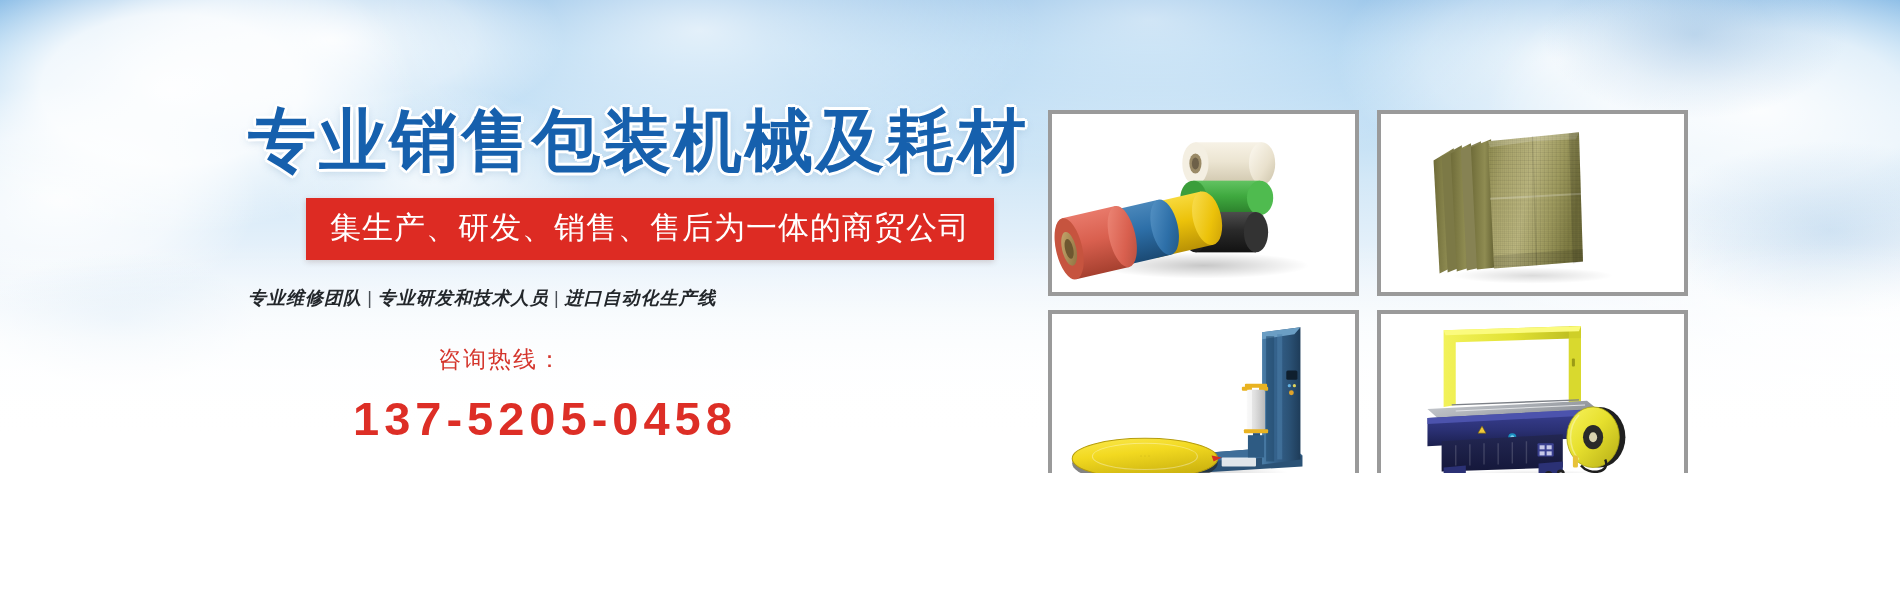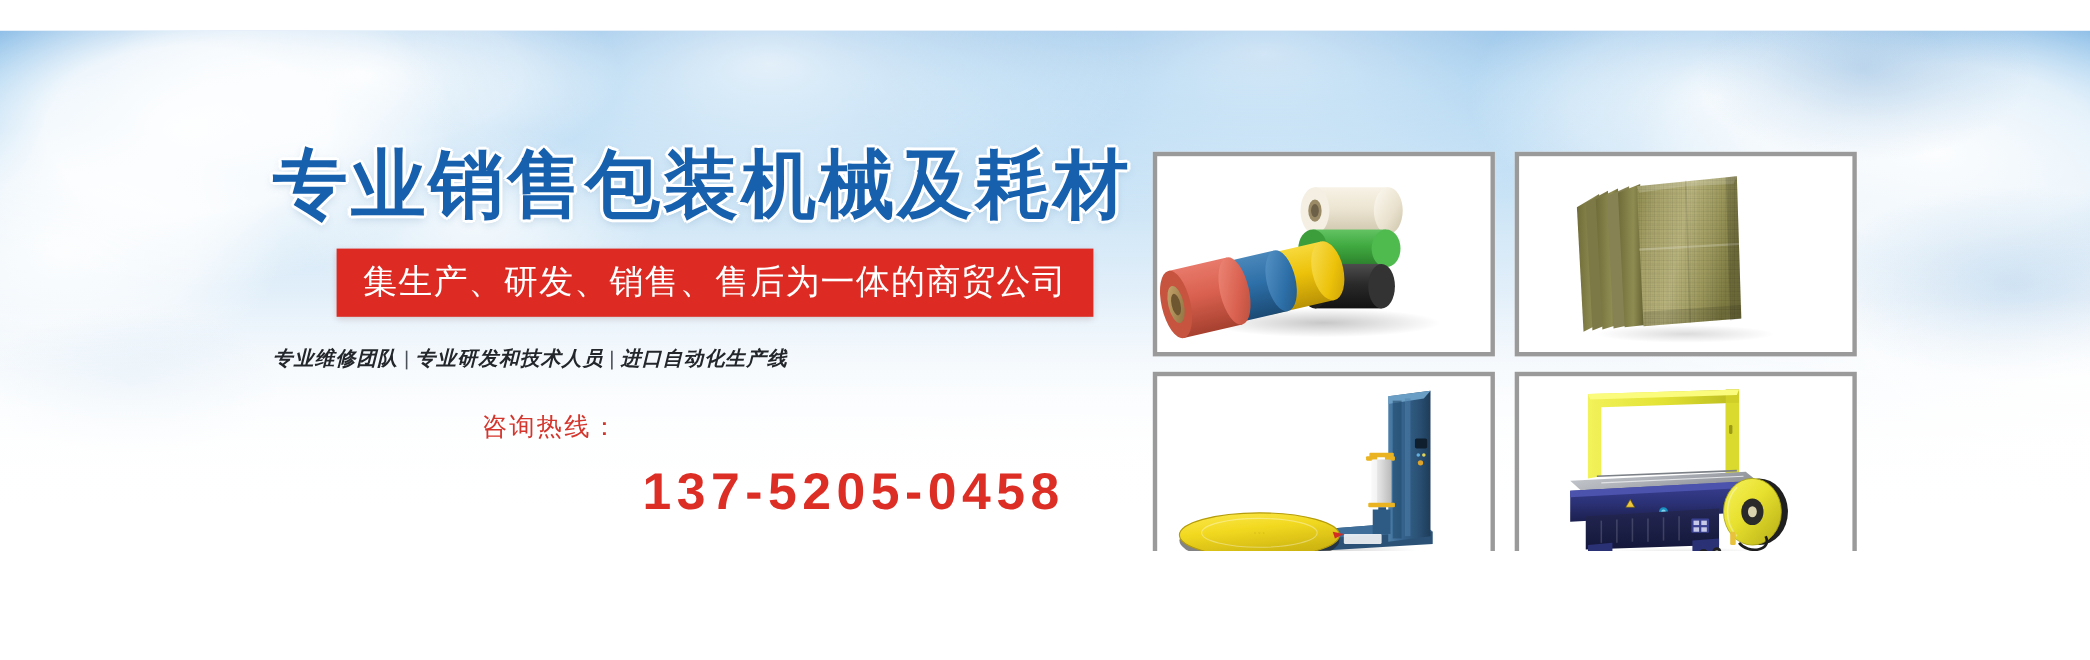--- a/index.html
+++ b/index.html
@@ -20,21 +20,20 @@
     background:linear-gradient(to bottom,
         #7fb6e4 0%,
         #9ccbee 10%,
         #bcdcf4 24%,
         #d3e8f7 38%,
         #e4f0fa 52%,
         #f1f7fc 66%,
         #fbfdfe 80%,
         #ffffff 92%,
         #ffffff 100%);
-    margin-top:28px;
   }
 
   
   .cloudlayer { position:absolute; inset:0; pointer-events:none; }
 
   #cloud-a {
     background:
       radial-gradient(ellipse 340px 200px at 170px 90px, rgba(255,255,255,.98) 0%, rgba(255,255,255,.85) 38%, rgba(255,255,255,0) 72%),
       radial-gradient(ellipse 260px 150px at 60px 200px, rgba(255,255,255,.92) 0%, rgba(255,255,255,.6) 45%, rgba(255,255,255,0) 76%),
       radial-gradient(ellipse 300px 130px at 330px 40px, rgba(255,255,255,.95) 0%, rgba(255,255,255,.55) 48%, rgba(255,255,255,0) 78%),
@@ -122,21 +121,20 @@
   }
 
   #hotline-number {
     margin-top:16px;
     margin-left:105px;
     font-size:47px;
     font-weight:bold;
     color:#dd2e26;
     letter-spacing:5px;
     white-space:nowrap;
-    text-align:right;
   }
 
   
   #product-grid {
     position:absolute;
     left:1048px; top:110px;
     width:640px; height:385px;
     display:grid;
     grid-template-columns:1fr 1fr;
     grid-template-rows:1fr 1fr;

